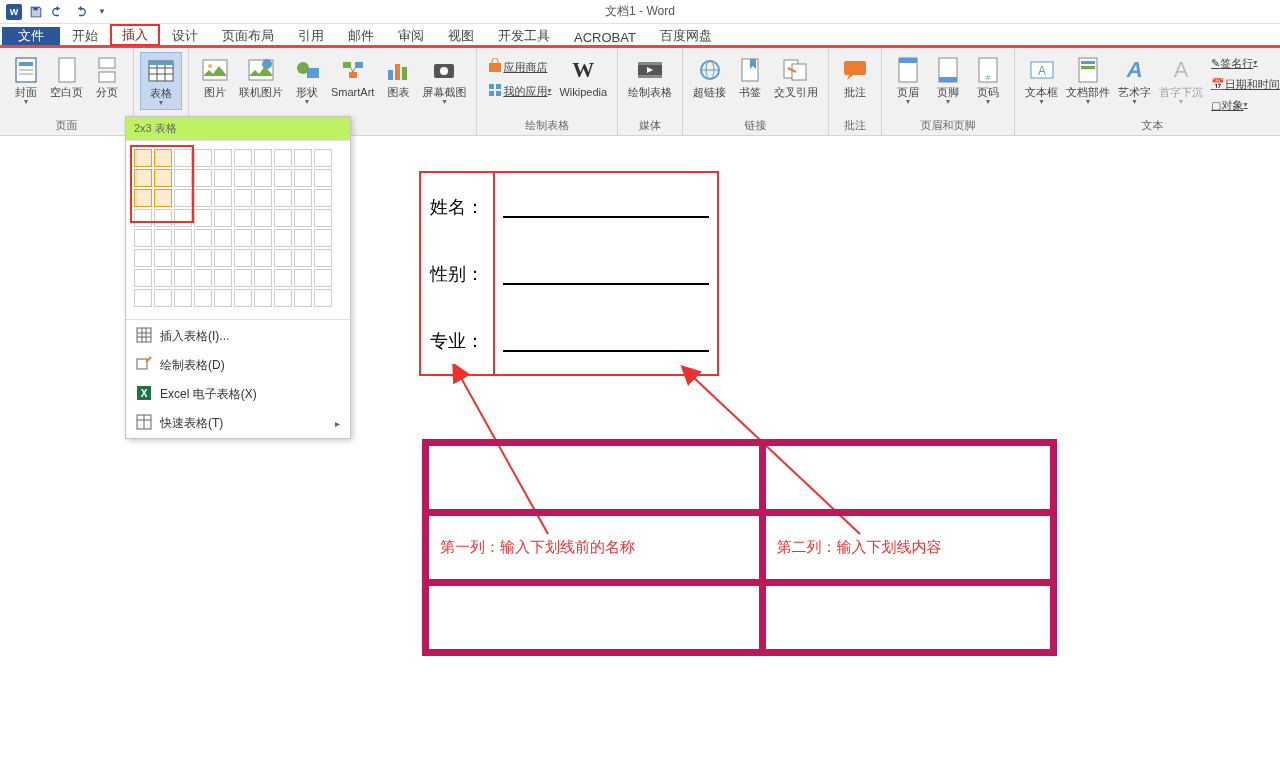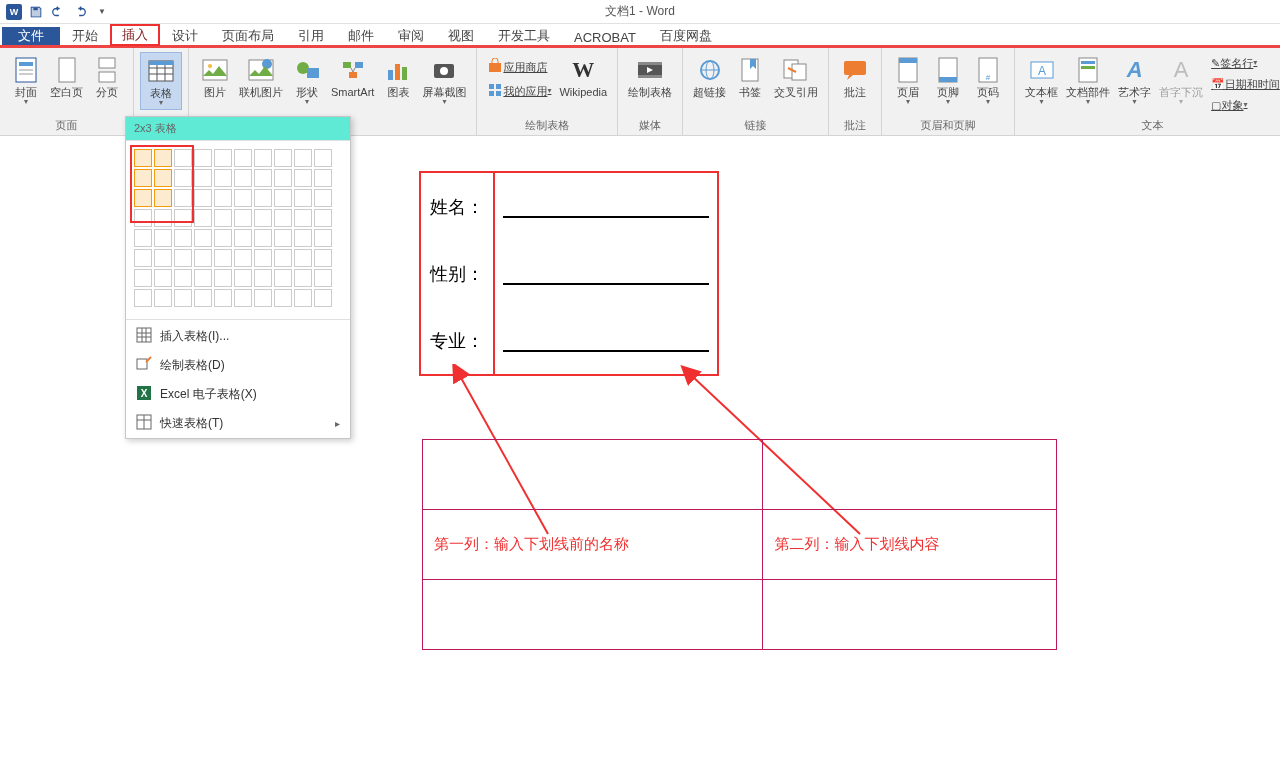--- a/index.html
+++ b/index.html
@@ -22,42 +22,42 @@
 .ribbon-group .group-label { font-size: 11px; color: #666; text-align: center; padding-top: 2px; }
 .rbtn { display: flex; flex-direction: column; align-items: center; padding: 2px 4px; cursor: pointer; min-width: 36px; }
 .rbtn .ic { width: 32px; height: 32px; display: flex; align-items: center; justify-content: center; }
 .rbtn .lbl { font-size: 11px; color: #444; line-height: 1.2; text-align: center; margin-top: 0; white-space: nowrap; }
 .rbtn.active { background: #c5d8f0; border: 1px solid #9bb8e0; }
 .dropdown-caret { font-size: 8px; color: #666; line-height: 0.8; }
 .small-btn-col { display: flex; flex-direction: column; gap: 2px; }
 .small-btn { display: flex; align-items: center; font-size: 11px; color: #444; padding: 2px 4px; cursor: pointer; white-space: nowrap; text-decoration: underline; }
 
 .table-menu { position: absolute; left: 125px; top: 116px; width: 226px; background: #fff; border: 1px solid #c6c6c6; box-shadow: 2px 2px 6px rgba(0,0,0,0.2); z-index: 100; }
-.table-menu .hdr { background: #5eead4; padding: 4px 8px; font-size: 11px; color: #666; border-bottom: 1px solid #e0e0e0; }
+.table-menu .hdr { background: #bef264; padding: 4px 8px; font-size: 11px; color: #666; border-bottom: 1px solid #e0e0e0; }
 .table-grid { padding: 8px; }
 .table-grid .row { display: flex; gap: 2px; margin-bottom: 2px; }
 .table-grid .cell { width: 18px; height: 18px; border: 1px solid #ccc; background: #fff; cursor: pointer; }
 .table-grid .cell.sel { border: 1px solid #f39c12; background: #fdebd0; }
 .table-grid .highlight-box { position: absolute; border: 2px solid #f03030; pointer-events: none; }
 .table-menu .sep { height: 1px; background: #e0e0e0; margin: 2px 0; }
 .menu-item { display: flex; align-items: center; padding: 5px 10px; font-size: 12px; color: #333; cursor: pointer; gap: 8px; }
 .menu-item.disabled { color: #bbb; cursor: default; }
 .menu-item .arrow { margin-left: auto; font-size: 10px; color: #666; }
 
 .document-area { position: absolute; top: 136px; left: 0; right: 0; bottom: 0; background: #fff; overflow: hidden; }
 .page { position: relative; width: 100%; height: 100%; }
 
 .form-box { position: absolute; left: 419px; top: 35px; width: 300px; border: 2px solid #f03030; }
 .form-row { display: flex; align-items: center; height: 67px; }
 .form-label-col { width: 74px; border-right: 2px solid #f03030; height: 100%; display: flex; align-items: center; justify-content: center; font-size: 18px; font-family: SimSun, serif; text-align: right; }
 .form-line-col { flex: 1; height: 100%; display: flex; align-items: center; padding: 0 8px; }
 .form-line-col .uline { border-bottom: 2px solid #000; width: 100%; height: 22px; }
 
 .big-table { position: absolute; left: 422px; top: 303px; width: 635px; border-collapse: collapse; }
-.big-table td { border: 1px solid #be185d; height: 70px; padding: 8px 11px; font-size: 15px; color: #f03030; vertical-align: middle; }
+.big-table td { border: 7px solid #be185d; height: 70px; padding: 8px 11px; font-size: 15px; color: #f03030; vertical-align: middle; }
 
 svg.annot { position: absolute; pointer-events: none; }
 
 .word-icon-bg { width: 16px; height: 16px; background: #2b579a; display: flex; align-items: center; justify-content: center; color: #fff; font-size: 9px; font-weight: bold; border-radius: 2px; }
 </style>
 </head>
 <body>
 
 <div class="titlebar">
   <div class="qat">

